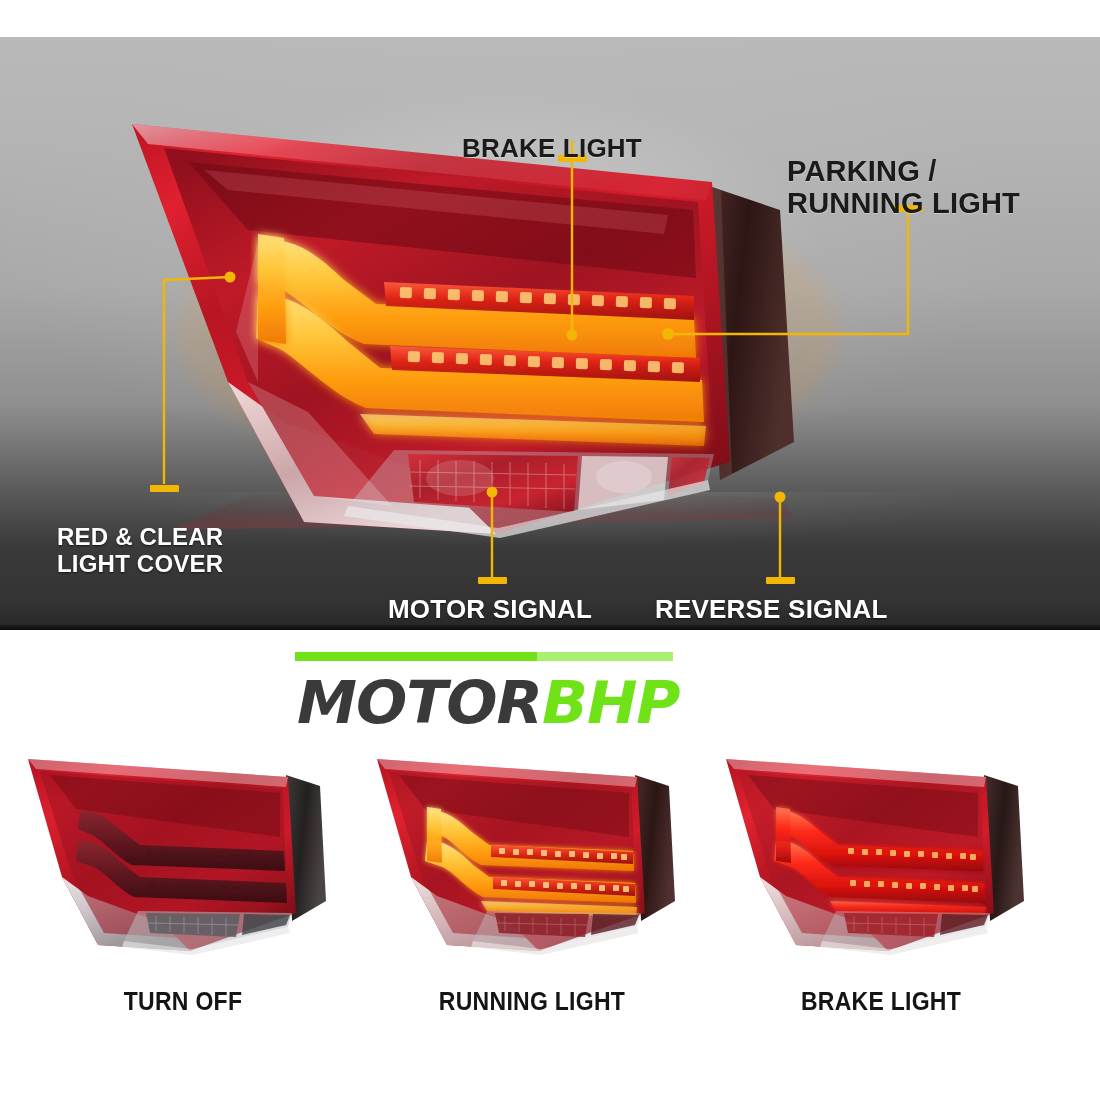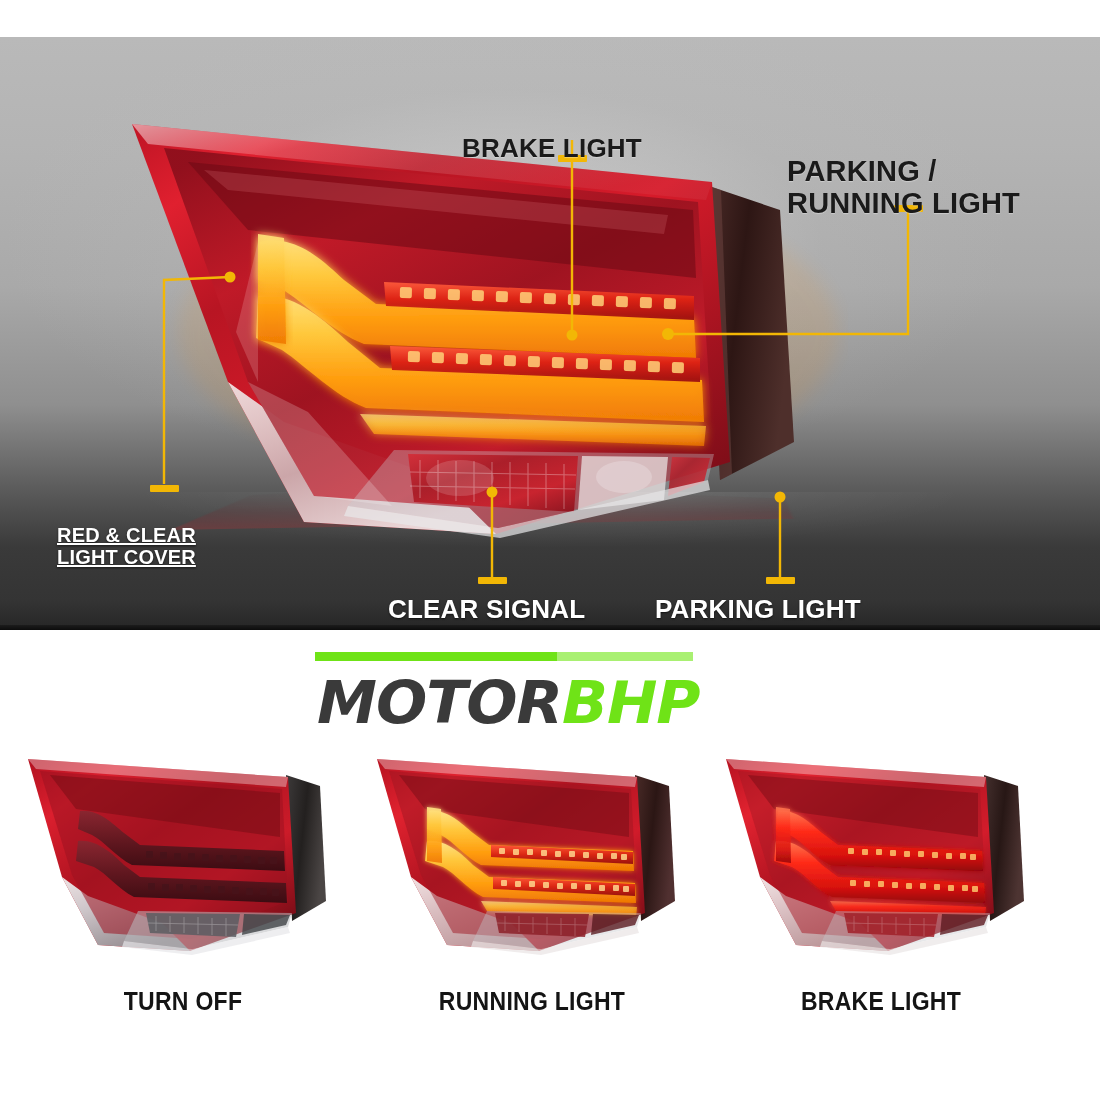--- a/index.html
+++ b/index.html
@@ -93,21 +93,21 @@
     color: #1a1a1a;
     text-shadow: 0 1px 1px rgba(255,255,255,0.35);
   }
   .callout.light {
     color: #ffffff;
     text-shadow: 0 1px 2px rgba(0,0,0,0.65);
   }
 
   #lbl-brake-light   { left: 462px; top: 97px;  font-size: 26px; }
   #lbl-parking-light { left: 787px; top: 118px; font-size: 29px; }
-  #lbl-red-clear     { left: 57px;  top: 487px; font-size: 20px; text-decoration: underline; }
+  #lbl-red-clear     { left: 57px;  top: 487px; font-size: 24px; }
   #lbl-turn-signal   { left: 388px; top: 558px; font-size: 26px; }
   #lbl-reverse-light { left: 655px; top: 558px; font-size: 26px; }
 
   
   #leaders {
     position: absolute;
     left: 0; top: 0; width: 1100px; height: 593px;
     pointer-events: none;
   }
 
@@ -119,21 +119,20 @@
     width: 1100px;
     height: 140px;
     background: #ffffff;
   }
   #logo-wrap {
     position: absolute;
     left: 295px;
     top: 22px;
     width: 378px;
     height: 102px;
-    margin-left: 20px;
   }
   .logo-bar {
     position: absolute;
     left: 0;
     width: 378px;
     height: 9px;
     display: flex;
   }
   #logo-bar-top  { top: 0px; }
   #logo-bar-bot  { top: 91px; }
@@ -420,23 +419,23 @@
   </svg>
 
   <div class="callout dark" id="lbl-brake-light">BRAKE LIGHT</div>
 
   <div class="callout dark" id="lbl-parking-light">PARKING /
 RUNNING LIGHT</div>
 
   <div class="callout light" id="lbl-red-clear">RED &amp; CLEAR
 LIGHT COVER</div>
 
-  <div class="callout light" id="lbl-turn-signal">CLEAR SIGNAL</div>
-
-  <div class="callout light" id="lbl-reverse-light">PARKING LIGHT</div>
+  <div class="callout light" id="lbl-turn-signal">MOTOR SIGNAL</div>
+
+  <div class="callout light" id="lbl-reverse-light">REVERSE SIGNAL</div>
 
   <div id="panel-bottom-edge"></div>
 </div>
 
 <div id="logo-band">
   <div id="logo-wrap">
     <div class="logo-bar" id="logo-bar-top">
       <div class="bar-seg-solid"></div>
       <div class="bar-seg-light"></div>
     </div>

